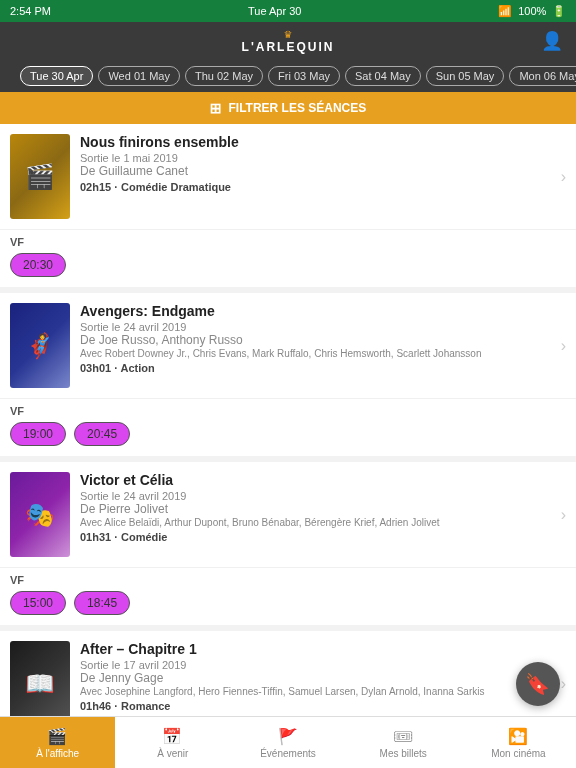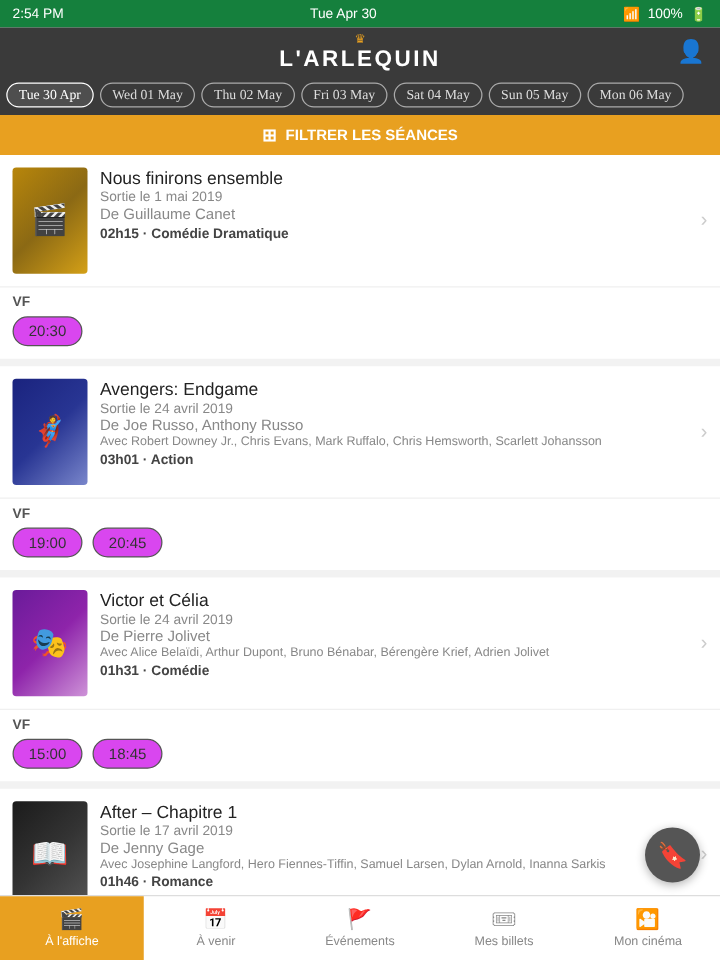--- a/index.html
+++ b/index.html
@@ -40,21 +40,21 @@
       position: relative;
       height: 38px;
     }
     .header-logo {
       display: flex;
       flex-direction: column;
       align-items: center;
     }
     .logo-text {
       color: #fff;
-      font-size: 18px;
+      font-size: 12px;
       font-weight: bold;
       letter-spacing: 2px;
     }
     .logo-crown {
       color: #e8a020;
       font-size: 10px;
     }
     .header-profile {
       position: absolute;
       right: 12px;
@@ -62,24 +62,23 @@
       transform: translateY(-50%);
       color: #fff;
       font-size: 18px;
     }
 
     
     .date-tabs {
       background: #3a3a3a;
       display: flex;
       align-items: center;
-      padding: 6px 5px;
+      padding: 6px 20px;
       gap: 5px;
       overflow-x: auto;
-      font-family: Liberation Serif, serif;
     }
     .date-tab {
       border: 1.5px solid #aaa;
       border-radius: 14px;
       padding: 3px 9px;
       font-size: 11px;
       color: #ddd;
       white-space: nowrap;
       cursor: pointer;
       background: transparent;
@@ -140,21 +139,21 @@
     .movie-poster-2 { background: linear-gradient(135deg, #1a237e, #283593, #7986cb); }
     .movie-poster-3 { background: linear-gradient(135deg, #6a1b9a, #8e24aa, #ce93d8); }
     .movie-poster-4 { background: linear-gradient(135deg, #1b1b1b, #333, #555); }
 
     .movie-info {
       flex: 1;
       padding-left: 10px;
     }
     .movie-title {
       font-size: 14px;
-      font-weight: normal;
+      font-weight: bold;
       color: #222;
     }
     .movie-release {
       font-size: 11px;
       color: #888;
       margin-top: 2px;
     }
     .movie-director {
       font-size: 12px;
       color: #888;

